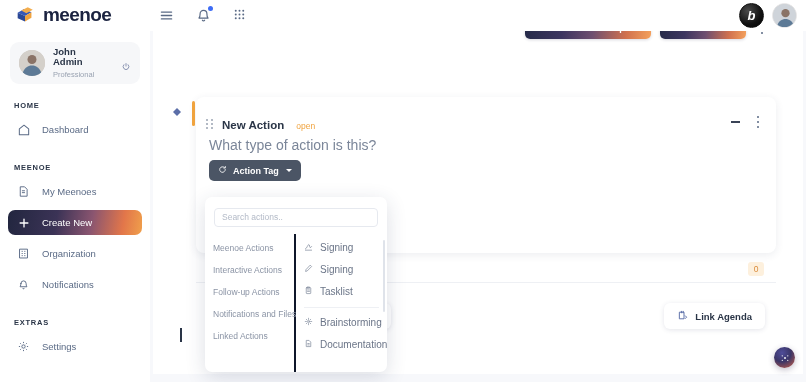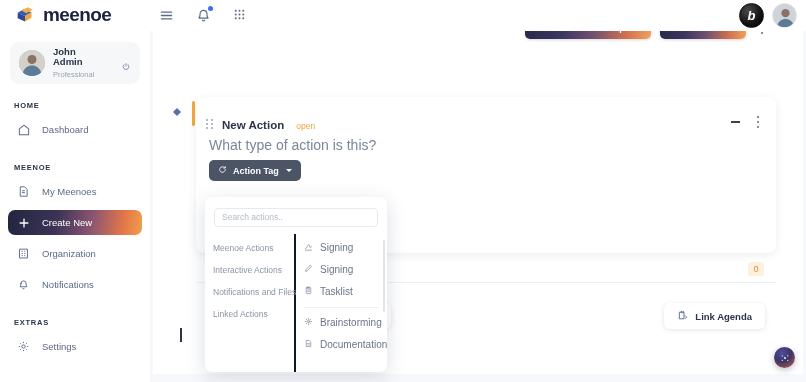--- a/index.html
+++ b/index.html
@@ -404,20 +404,21 @@
   </div>
 
   <div class="dropdown">
     <div class="dd-search">
       <input type="text" placeholder="Search actions.." style="">
     </div>
     <div class="dd-cols">
       <div class="dd-left">
         <div class="dd-cat">Meenoe Actions</div>
         <div class="dd-cat">Interactive Actions</div>
+        <div class="dd-cat">Follow-up Actions</div>
         <div class="dd-cat">Notifications and Files</div>
         <div class="dd-cat">Linked Actions</div>
       </div>
 
       <div class="dd-right">
         <div class="dd-item">
           <span>
             <svg viewBox="0 0 16 16" fill="none" stroke="currentColor" stroke-width="1.4" stroke-linecap="round">
               <path d="M2.5 12.5c3-1 4-8 6-8s1 5.5 2.6 5.5c1 0 1.6-1 2.4-2"></path>
                 <path d="M2.5 14.5h11"></path>

